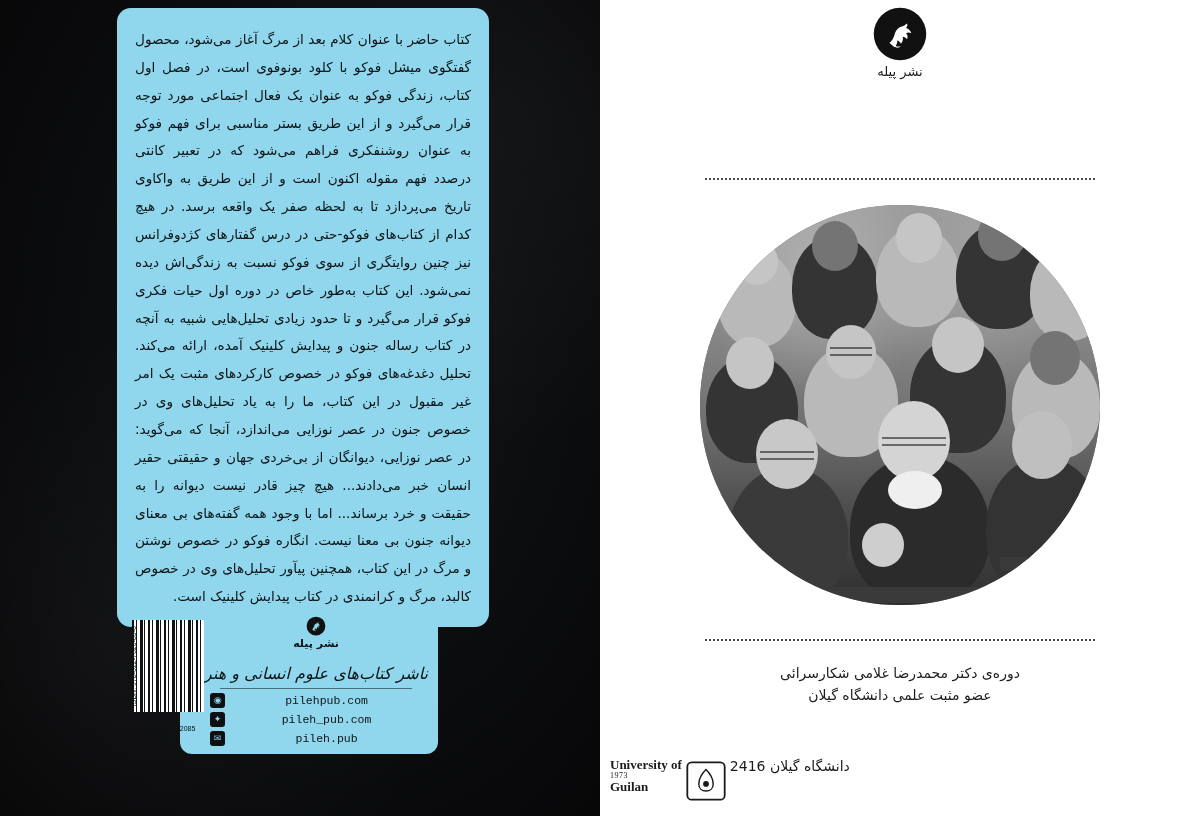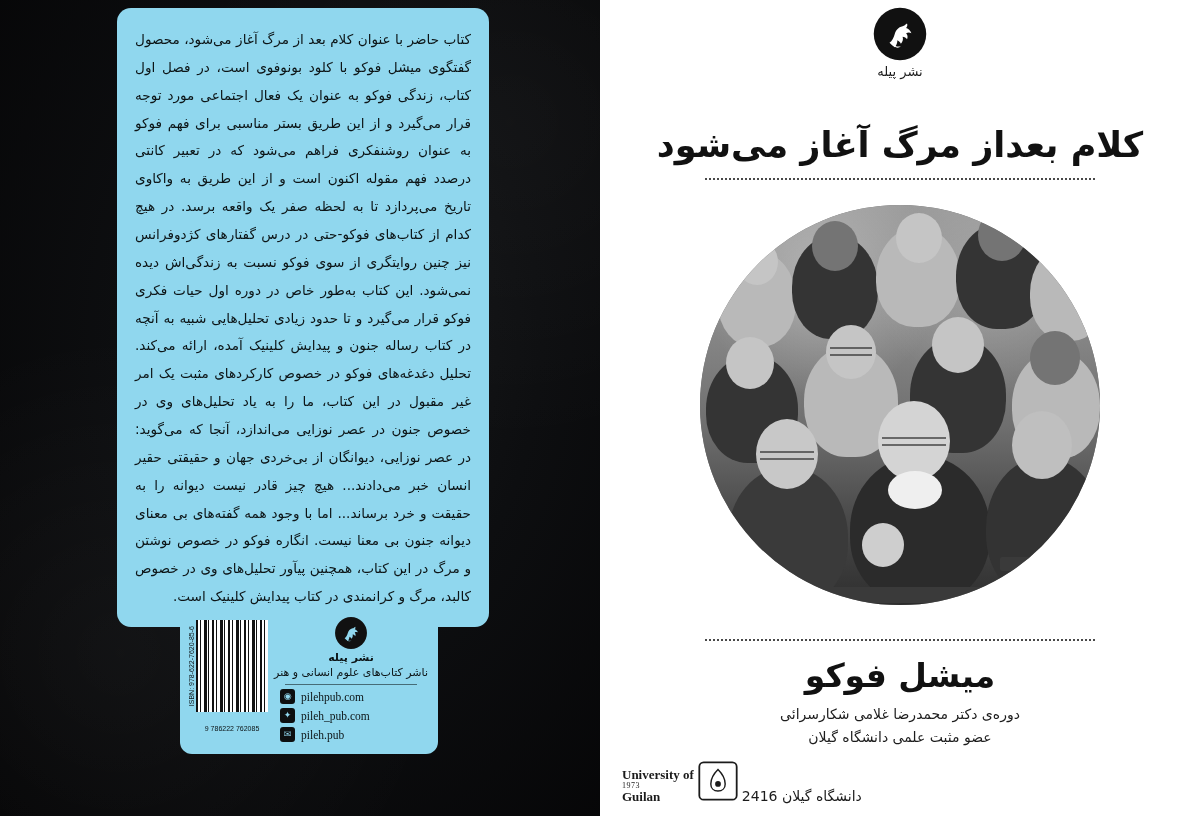--- a/index.html
+++ b/index.html
@@ -148,24 +148,24 @@
     line-height: 1.6;
   }
   .affiliation-line {
     font-size: 14px;
     color: #1c1c1c;
     line-height: 1.6;
   }
 
   .univ-badge {
     position: absolute;
-    left: 22px;
+    left: 10px;
     bottom: 12px;
     display: flex;
-    align-items: flex-end;
+    align-items: flex-start;
     gap: 1px;
     direction: ltr;
   }
   .univ-badge .en {
     display: flex;
     flex-direction: column;
     line-height: 1.05;
     font-size: 13px;
     color: #1b1b1b;
     font-weight: bold;
@@ -244,24 +244,25 @@
     height: 34px;
     display: block;
   }
   .card-pub {
     font-size: 11px;
     color: #0c1416;
     margin-top: 1px;
     font-weight: bold;
   }
   .card-tag {
-    font-size: 11px;
-    color: #0c1416;
-    margin-top: 2px;
+    font-size: 16px;
+    color: #0c1416;
+    margin-top: 14px;
     white-space: nowrap;
+    font-style: italic;
   }
   .card-divider {
     width: 86%;
     border-top: 1px solid rgba(10,20,22,0.55);
     margin: 5px 0 4px;
   }
   .social-list {
     display: flex;
     flex-direction: column;
     gap: 4px;
@@ -285,22 +286,22 @@
     justify-content: center;
     color: #90d7ee;
     font-size: 9px;
     line-height: 1;
     flex: 0 0 auto;
   }
   .social-txt {
     font-size: 11.5px;
     color: #0c1416;
     flex: 1;
-    text-align: left;
-    font-family: Liberation Serif, serif;
+    text-align: center;
+    font-family: Liberation Mono, monospace;
   }
 
   .barcode-box {
     width: 86px;
     display: flex;
     align-items: flex-start;
     justify-content: center;
     direction: ltr;
     position: relative;
     padding-top: 6px;
@@ -347,21 +348,20 @@
 
     <div class="publisher-mark">
       <svg class="publisher-logo" viewBox="0 0 64 64">
         <circle cx="32" cy="32" r="30" fill="#111"></circle>
         <path d="M20 42c3-2 5-6 6-10 1-4 4-8 9-9 2 0 3-2 5-3 1 2 0 4-1 5 3 1 5 3 6 6-2-1-4-1-6 0 2 2 2 5 1 7-1-2-3-3-5-3 1 3 0 6-2 8-1-2-2-3-4-4 0 3-1 6-3 8-2-1-4-3-6-5z" fill="#ffffff"></path>
         <path d="M24 44c2 2 6 3 9 2-2 2-6 3-9-2z" fill="#ffffff"></path>
       </svg>
       <div class="publisher-name">نشر پیله</div>
     </div>
 
-    <h1 class="front-title">کلام بعداز مرگ آغاز می‌شود</h1>
 
     <div class="rule-dotted rule-top"></div>
 
     <div class="photo-circle">
       <div class="photo-inner">
 
         <div class="aud light" style="left:18px;  top:46px;  width:78px;  height:96px;"></div>
         <div class="head" style="left:36px;  top:34px;  width:42px;  height:46px;"></div>
         <div class="aud dark" style="left:92px;  top:30px;  width:86px;  height:104px;"></div>
         <div class="head dark" style="left:112px; top:16px;  width:46px;  height:50px;"></div>
@@ -397,21 +397,20 @@
 
         <div class="bench" style="left:0px;   top:382px; width:400px; height:16px;"></div>
         <div class="bench" style="left:0px;   top:338px; width:70px;  height:14px;"></div>
         <div class="bench" style="left:300px; top:352px; width:100px; height:14px;"></div>
       </div>
     </div>
 
     <div class="rule-dotted rule-bottom"></div>
 
     <div class="author-block">
-      <div class="author-name">میشل فوکو</div>
       <div class="translator-line">دوره‌ی دکتر محمدرضا غلامی شکارسرائی</div>
       <div class="affiliation-line">عضو مثبت علمی دانشگاه گیلان</div>
     </div>
 
     <div class="univ-badge">
       <div class="en">
         <span>University of</span>
         <span class="yr">1973</span>
         <span>Guilan</span>
       </div>

